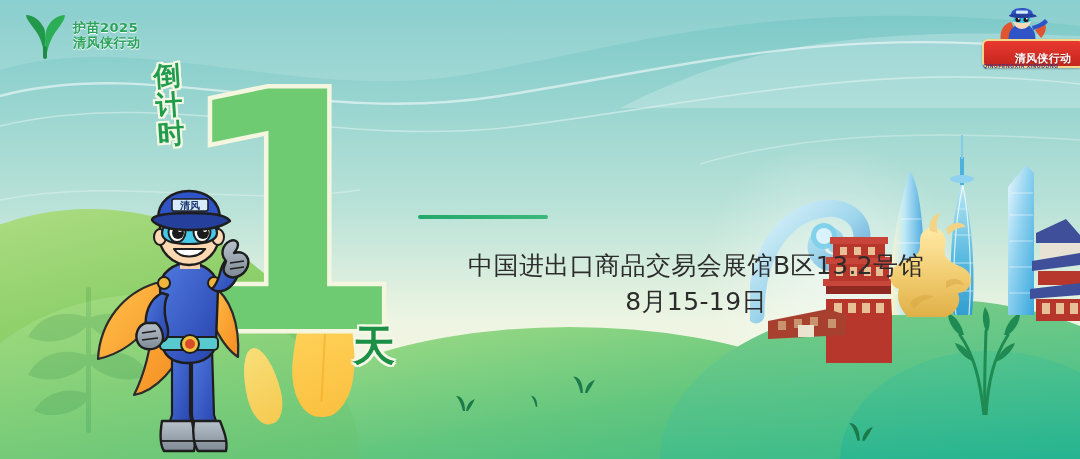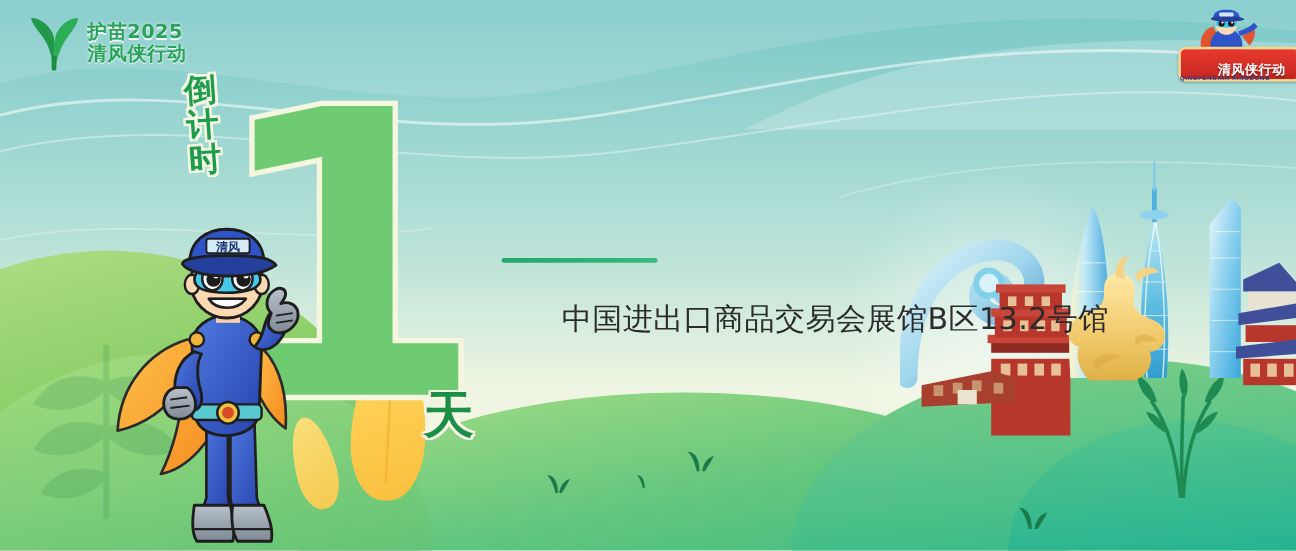--- a/index.html
+++ b/index.html
@@ -74,21 +74,21 @@
 
   
   #logo-left{
     position:absolute;left:24px;top:12px;
     display:flex;align-items:center;gap:7px;
   }
   #logo-left .sprout-mark{width:42px;height:48px;display:block;}
   #logo-left .logo-text{
     display:flex;flex-direction:column;line-height:1.12;
     font-family:"DejaVu Sans",sans-serif;
-    font-weight:bold;font-size:16px;letter-spacing:.5px;
+    font-weight:bold;font-size:13px;letter-spacing:.5px;
     color:#29a35a;
     text-shadow:0 1px 0 rgba(255,255,255,.85), 0 0 3px rgba(255,255,255,.7);
   }
 
   
   #logo-badge{
     position:absolute;right:20px;top:6px;width:78px;height:72px;
   }
   #logo-badge .badge-plate{
     position:absolute;left:0;top:33px;width:78px;height:25px;
@@ -535,15 +535,16 @@
       <rect x="78" y="10" width="36" height="12" rx="2" fill="#d6ecfa" stroke="#1e1e1e" stroke-width="1.6"></rect>
       <text x="96" y="20" font-family="DejaVu Sans, sans-serif" font-size="10" font-weight="bold" fill="#1b3470" text-anchor="middle">清风</text>
     </svg>
   </div>
 
 
   <div id="divider"></div>
 
   <div id="venue">
     <span class="line">中国进出口商品交易会展馆B区13.2号馆</span>
+    <span class="line">8月15-19日</span>
   </div>
 
 </div>
 
 </body></html>

